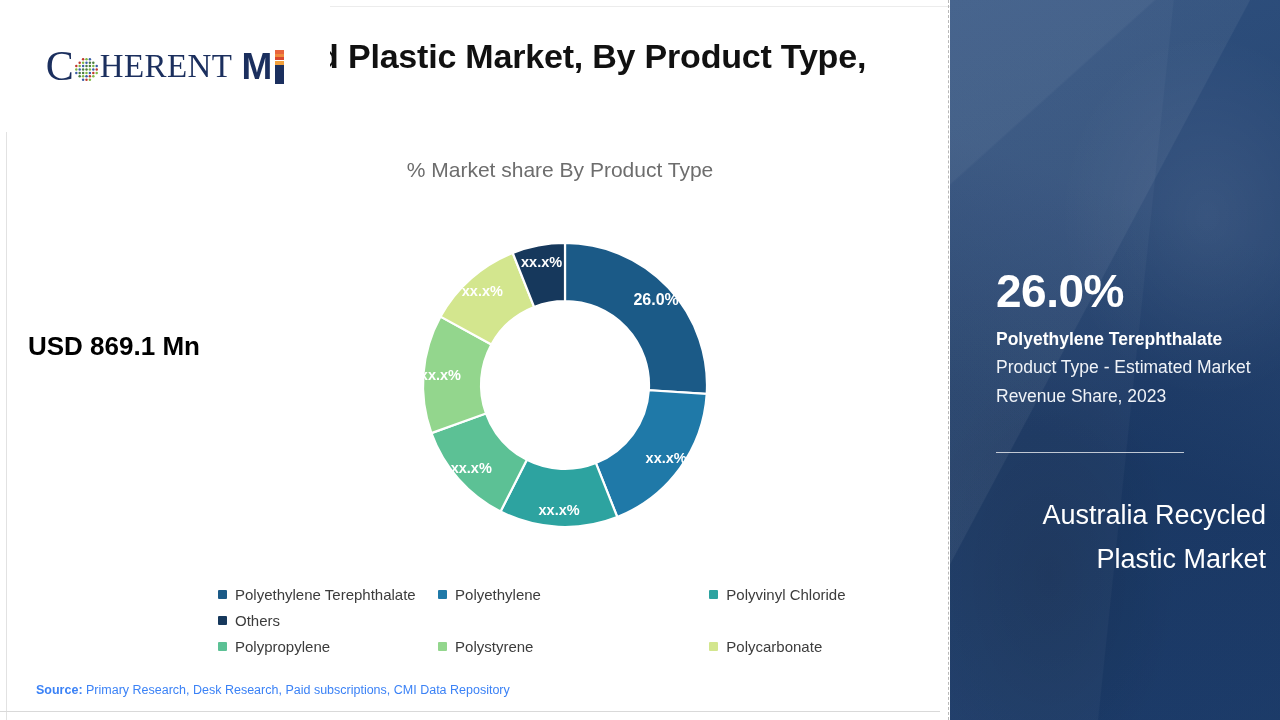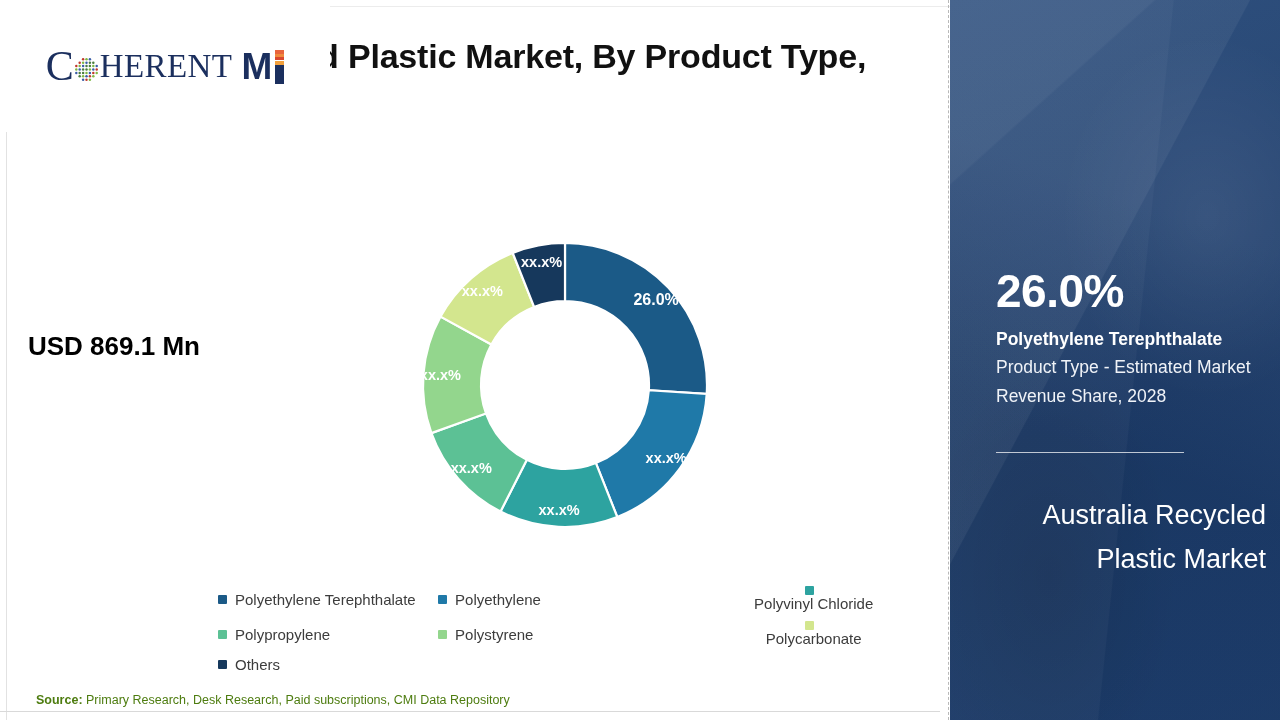--- a/index.html
+++ b/index.html
@@ -51,26 +51,26 @@
 
   
   .legend { position:absolute; left:218px; top:586px; width:700px; }
   .legend-row { display:flex; margin-bottom:9px; }
   .legend-item { display:flex; align-items:center; font-size:15px; color:#3c3c3c; }
   .legend-item .sw {
     width:9px; height:9px; margin-right:8px; flex:none; border-radius:1px;
   }
   .li-0 { width:232px; }
   .li-1 { width:286px; }
-  .li-2 { width:220px;flex-direction:column; }
+  .li-2 { width:220px; }
 
   
   .source {
-    position:absolute; left:36px; bottom:13px;
-    font-size:12.5px; color:#4d7c0f;
+    position:absolute; left:36px; bottom:23px;
+    font-size:12.5px; color:#3b82f6;
   }
   .source b { font-weight:bold; }
 
   
   .sidebar {
     position:absolute; left:950px; top:0; width:330px; height:720px;
     background:#1d3f70;
     background-image:
       linear-gradient(118deg, rgba(255,255,255,0.055) 0 42%, rgba(0,0,0,0) 42.2% 100%),
       linear-gradient(200deg, rgba(255,255,255,0.05) 0 30%, rgba(0,0,0,0.06) 62% 100%),
@@ -137,20 +137,21 @@
 
 <div class="page">
 
   <div class="frame-left"></div>
   <div class="frame-top"></div>
   <div class="frame-bottom"></div>
   <div class="divider"></div>
 
   <div class="title">Australia Recycled Plastic Market, By Product Type, 2025</div>
 
+  <div class="subtitle">% Market share By Product Type</div>
 
   <div class="total-block">
     <div class="total-value">USD 869.1 Mn</div>
   </div>
 
   <div class="donut-wrap">
     <svg class="donut-svg" viewBox="0 0 330 340">
       <g id="donut-slices">
           <path d="M 165 28 A 142 142 0 0 1 306.7197954368146 178.9162537731625 L 248.83424518797483 175.27440364046234 A 84 84 0 0 0 165 86 Z" fill="#1b5a87" stroke="#ffffff" stroke-width="2.2"></path>
           <path d="M 306.7197954368146 178.9162537731625 A 142 142 0 0 1 217.27368648122427 302.02826099613173 L 195.92246242551295 248.10122481461312 A 84 84 0 0 0 248.83424518797483 175.27440364046234 Z" fill="#1f79a8" stroke="#ffffff" stroke-width="2.2"></path>
@@ -182,36 +183,36 @@
         <span class="sw" style="background: rgb(31, 121, 168);"></span>
         <span>Polyethylene</span>
       </div>
       <div class="legend-item li-2">
         <span class="sw" style="background: rgb(45, 163, 160);"></span>
         <span>Polyvinyl Chloride</span>
       </div>
     </div>
     <div class="legend-row">
       <div class="legend-item li-0">
+        <span class="sw" style="background: rgb(22, 56, 92);"></span>
+        <span>Others</span>
+      </div>
+    </div>
+    <div class="legend-row">
+      <div class="legend-item li-0">
         <span class="sw" style="background: rgb(92, 193, 149);"></span>
         <span>Polypropylene</span>
       </div>
       <div class="legend-item li-1">
         <span class="sw" style="background: rgb(147, 214, 141);"></span>
         <span>Polystyrene</span>
       </div>
       <div class="legend-item li-2">
         <span class="sw" style="background: rgb(211, 230, 142);"></span>
         <span>Polycarbonate</span>
-      </div>
-    </div>
-    <div class="legend-row">
-      <div class="legend-item li-0">
-        <span class="sw" style="background: rgb(22, 56, 92);"></span>
-        <span>Others</span>
       </div>
     </div>
   </div>
 
   <div class="source">
     <b>Source:</b><span> Primary Research, Desk Research, Paid subscriptions, CMI Data Repository</span>
   </div>
 
   <div class="sidebar"></div>
 
@@ -269,17 +270,17 @@
           <rect x="0" y="4" width="9" height="3" fill="#f08a3c"></rect>
           <rect x="0" y="7" width="9" height="3" fill="#d9472f"></rect>
           <rect x="0" y="11" width="9" height="4" fill="#f2a03c"></rect>
           <rect x="0" y="15" width="9" height="19" fill="#1b2f5e"></rect>
         </svg>
       </span>
     </div>
   </div>
 
   <div class="sb-pct">26.0%</div>
-  <div class="sb-desc"><b>Polyethylene Terephthalate</b><span> Product Type - Estimated Market Revenue Share, 2028</span></div>
+  <div class="sb-desc"><b>Polyethylene Terephthalate</b><span> Product Type - Estimated Market Revenue Share, 2023</span></div>
   <div class="sb-rule"></div>
   <div class="sb-market">Australia Recycled Plastic Market</div>
 
 </div>
 
 </body></html>

